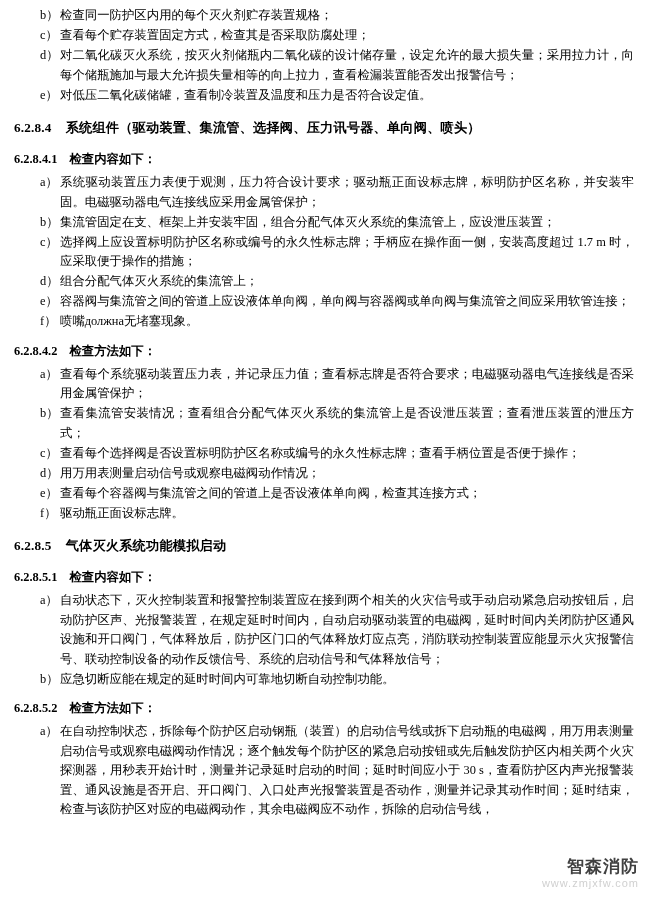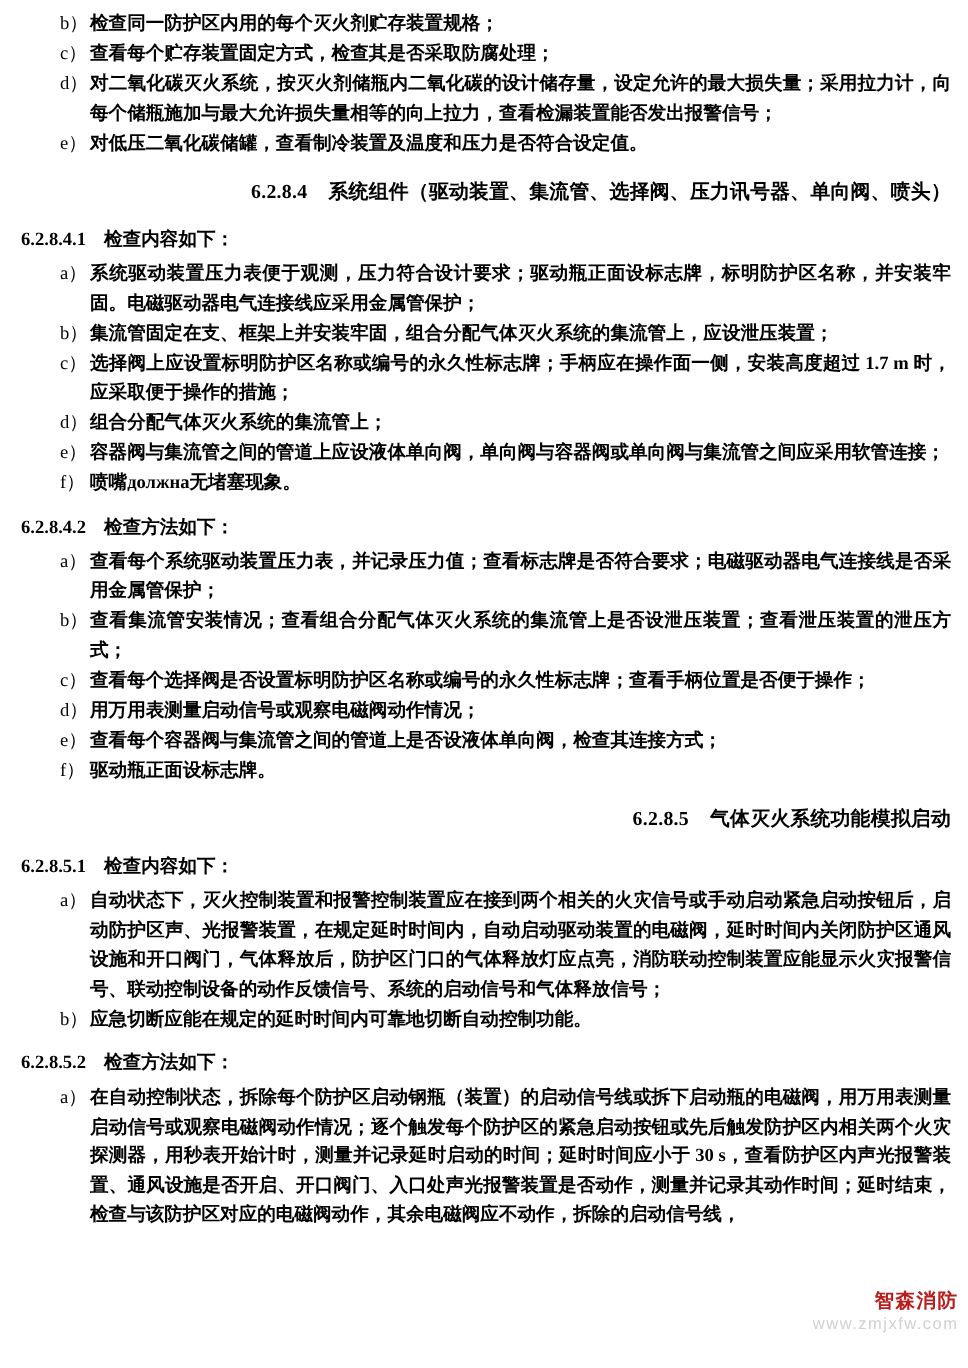--- a/index.html
+++ b/index.html
@@ -47,30 +47,28 @@
     flex: 0 0 46px;
     text-align: left;
     padding-left: 26px;
     box-sizing: border-box;
     font-family: "Liberation Serif", serif;
   }
   .lettered-item .text {
     flex: 1 1 auto;
     text-align: justify;
     text-justify: inter-ideograph;
-    font-weight: bold;
   }
 
   .section-heading {
     font-size: 13.2px;
     font-weight: bold;
     line-height: 20px;
     margin: 13px 0 11px 0;
     letter-spacing: 0.2px;
-    text-align: right;
   }
   .section-heading .num {
     margin-right: 14px;
   }
   .sub-clause {
     font-size: 12.4px;
     line-height: 20px;
     margin: 9px 0 4px 0;
     font-weight: bold;
   }
@@ -82,23 +80,23 @@
   .watermark {
     position: absolute;
     right: 6px;
     bottom: 22px;
     text-align: right;
     pointer-events: none;
     user-select: none;
   }
   .watermark .wm-main {
     font-family: "Liberation Sans", sans-serif;
-    font-size: 13px;
+    font-size: 17px;
     font-weight: bold;
-    color: #b91c1c;
+    color: #404040;
     letter-spacing: 1px;
     line-height: 20px;
   }
   .watermark .wm-sub {
     font-family: "Liberation Sans", sans-serif;
     font-size: 11px;
     color: #d0d0d0;
     letter-spacing: 1px;
     line-height: 14px;
     margin-top: -1px;

